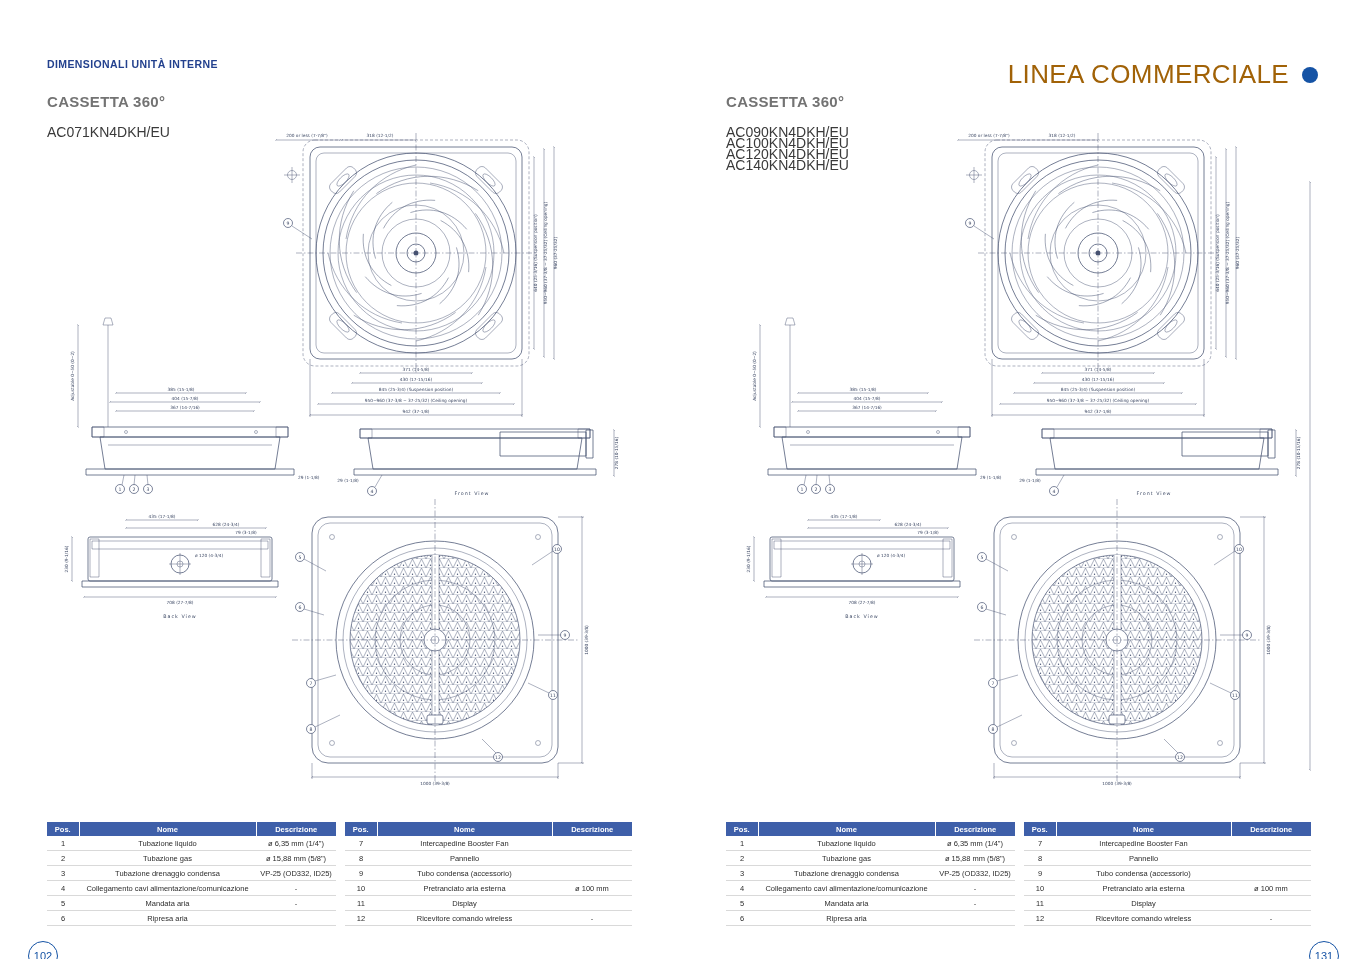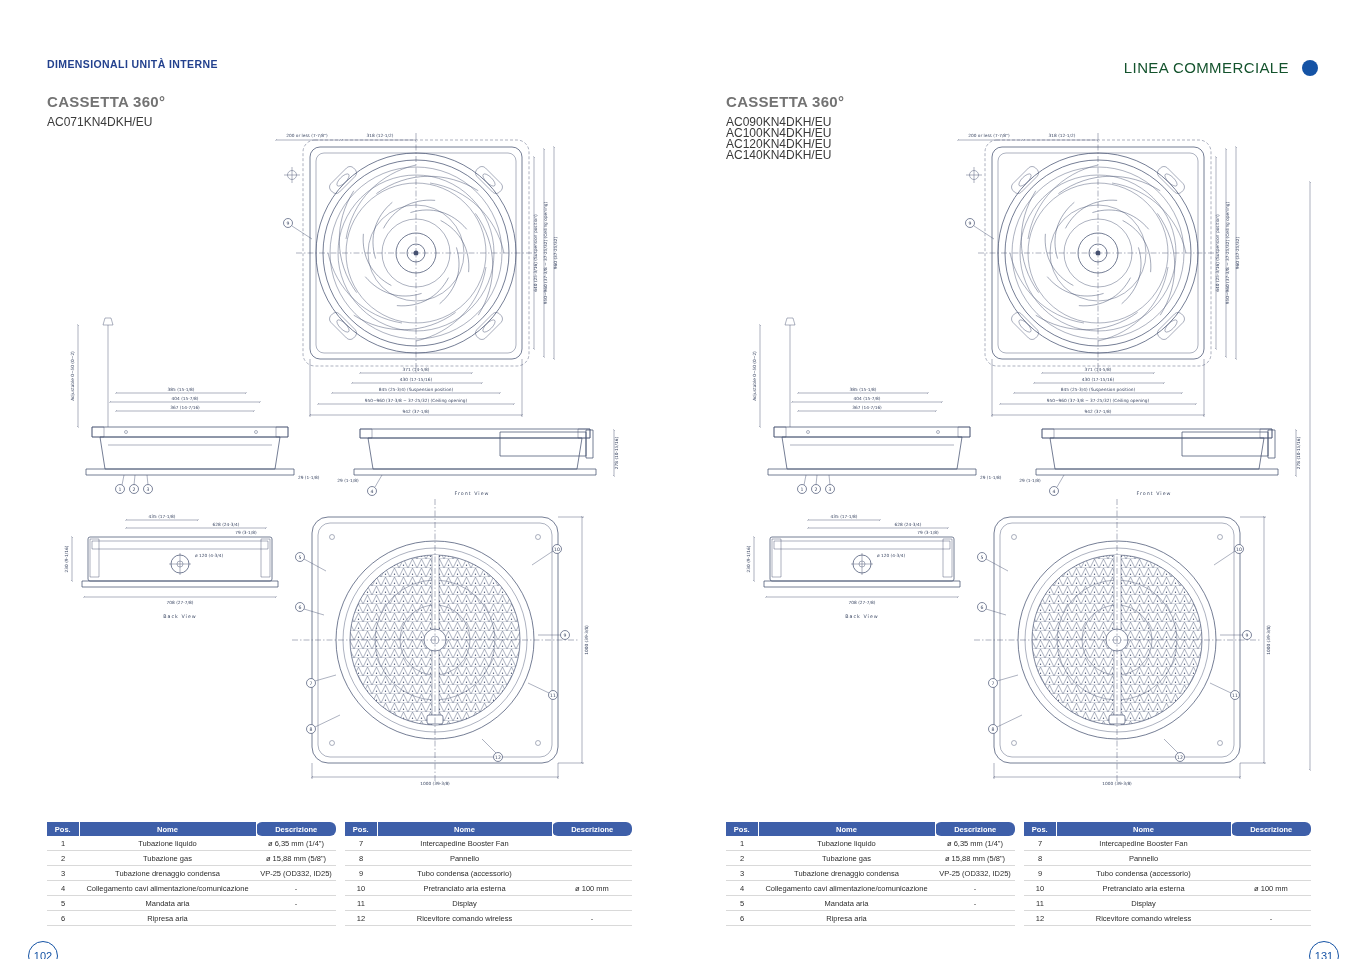--- a/index.html
+++ b/index.html
@@ -3,37 +3,37 @@
 <meta charset="utf-8">
 <style>
   html,body{margin:0;padding:0;background:#fff;}
   body{font-family:"Liberation Sans",sans-serif;}
   .sheet{position:relative;width:1356px;height:953px;background:#fff;overflow:hidden;margin-top:32px;}
 
   
   .section-label{position:absolute;left:47px;top:26px;font-size:10.5px;font-weight:bold;
     color:#23418e;letter-spacing:.4px;}
   .brand{position:absolute;top:27px;right:38px;display:flex;align-items:center;gap:13px;}
-  .brand-title{font-size:15px;color:#14532d;letter-spacing:.4px;font-weight:500;}
+  .brand-title{font-size:26px;color:#a16207;letter-spacing:.4px;font-weight:500;}
   .brand-dot{width:16px;height:16px;border-radius:50%;background:#1553a5;}
 
   .page-title{position:absolute;top:61px;font-size:15px;font-weight:bold;color:#737373;letter-spacing:.3px;}
-  .models{position:absolute;top:85px;font-size:12px;color:#3a3a3a;line-height:11px;}
+  .models{position:absolute;top:95px;font-size:14px;color:#3a3a3a;line-height:11px;}
   .pt-left{left:47px;} .pt-right{left:726px;}
 
   
   .tbl{position:absolute;top:790px;}
   .tbl-a-left{left:47px;width:289px;}
   .tbl-b-left{left:345px;width:287px;}
   .tbl-a-right{left:726px;width:289px;}
   .tbl-b-right{left:1024px;width:287px;}
   table.parts{border-collapse:collapse;table-layout:fixed;width:100%;font-size:7.5px;color:#2c2c2c;}
   table.parts th{background:#3e5fa9;color:#fff;font-weight:bold;padding:2.5px 2px;
     border-right:1px solid #fff;font-size:7.5px;}
-  table.parts th:last-child{border-right:none;border-radius:6px;}
+  table.parts th:last-child{border-right:none;}
   table.parts td{border-bottom:1px solid #d9d9d9;padding:2px 3px;text-align:center;
     white-space:nowrap;overflow:hidden;height:10px;}
 
   
   .page-badge{position:absolute;top:909px;width:28px;height:28px;border:1.6px solid #1553a5;
     border-radius:50%;display:flex;align-items:center;justify-content:center;
     color:#1553a5;font-size:11px;font-weight:500;}
   .badge-left{left:28px;} .badge-right{left:1309px;}
 
   

